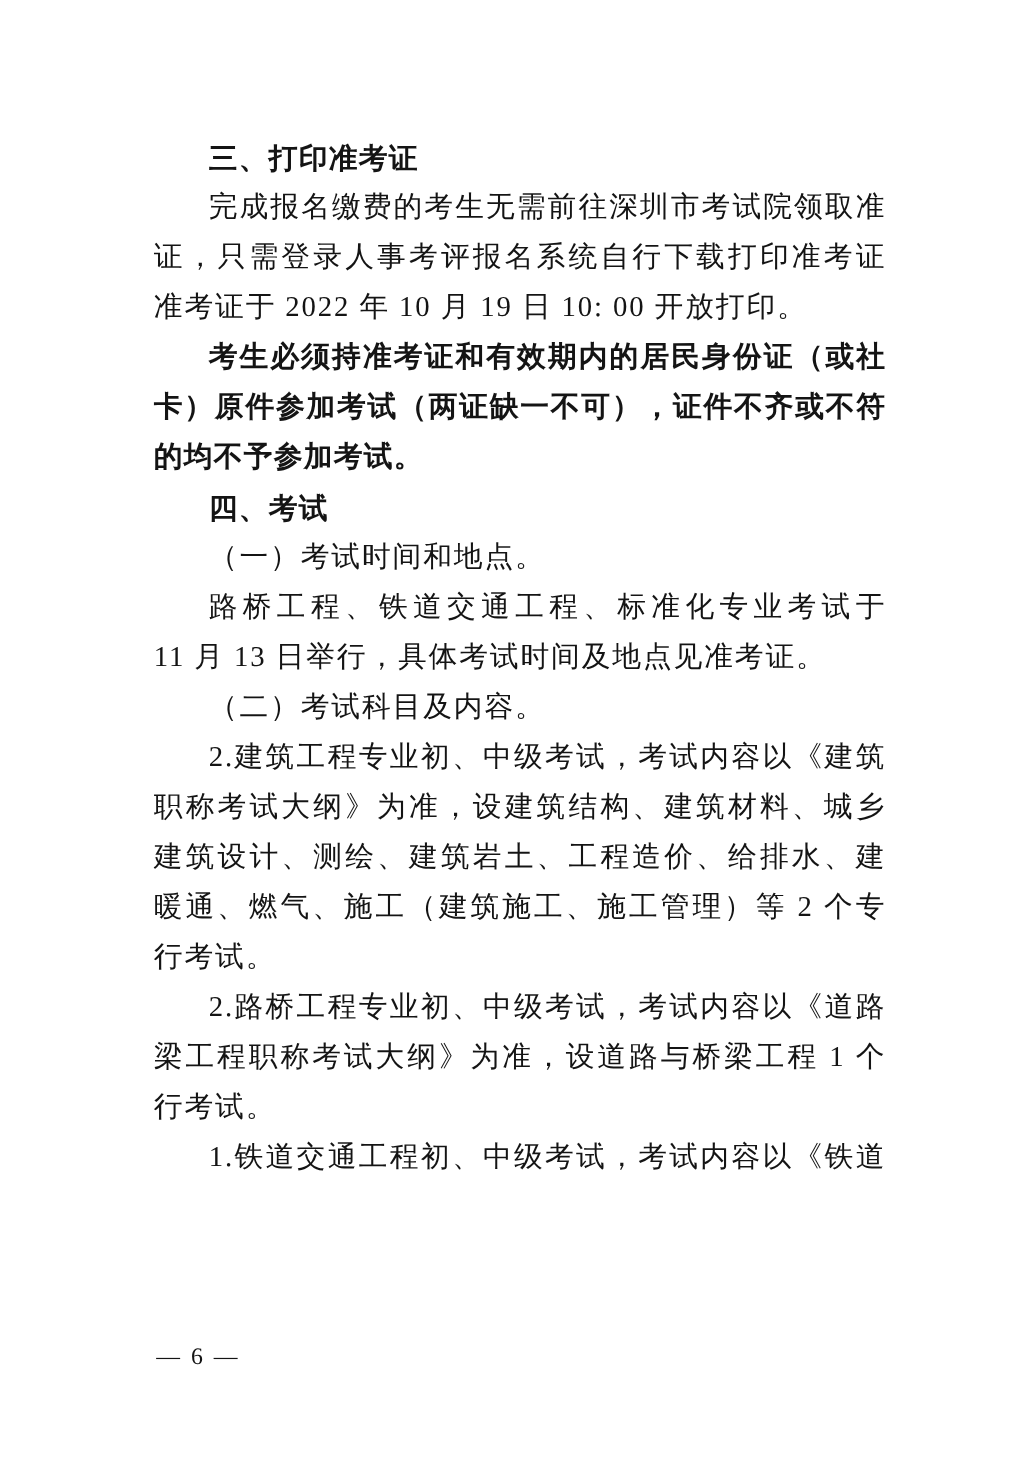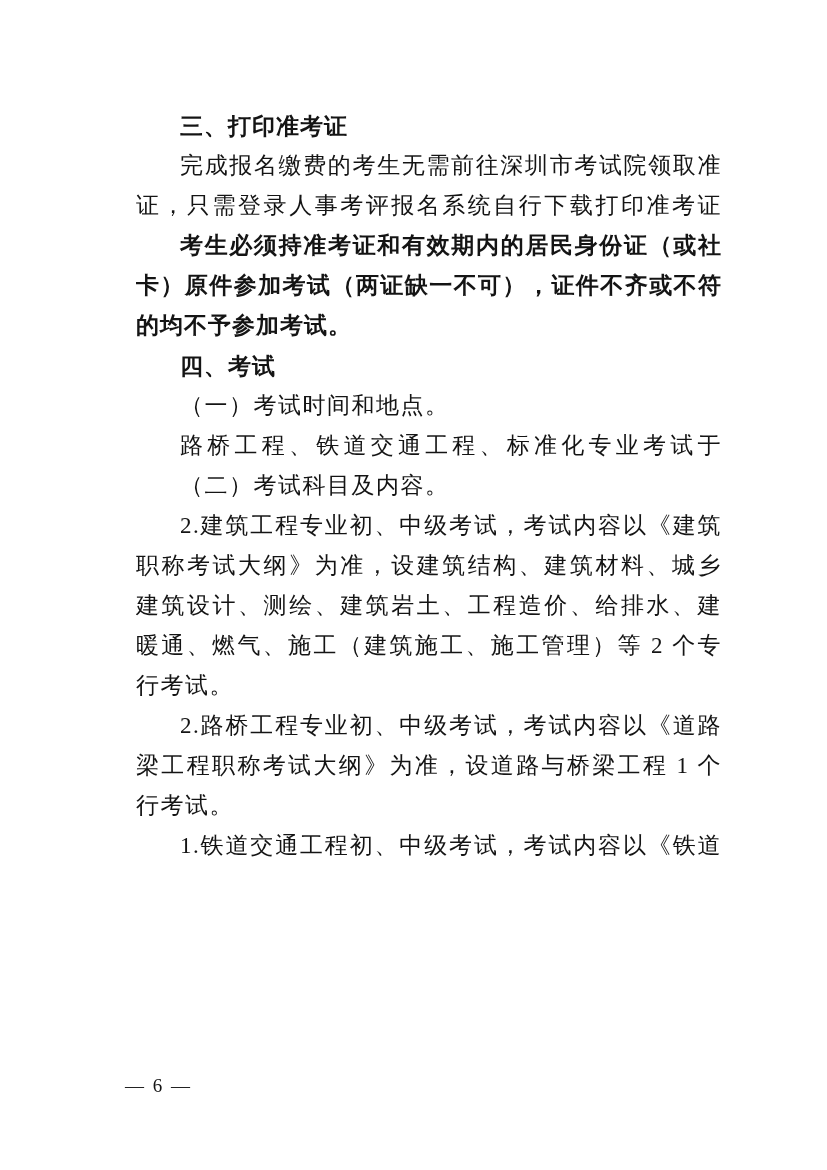--- a/index.html
+++ b/index.html
@@ -15,21 +15,21 @@
     font-family: "Liberation Serif", "DejaVu Serif", serif;
     color: #141414;
   }
   .page {
     position: absolute;
     inset: 0;
     background: #ffffff;
   }
   .content {
     position: absolute;
-    left: 136px;
+    left: 123px;
     top: 106px;
     width: 586px;
   }
   .line {
     height: 40px;
     line-height: 40px;
     font-size: 23px;
     letter-spacing: 1.5px;
     white-space: nowrap;
     overflow: visible;
@@ -70,36 +70,38 @@
 <body>
 
 <div class="page">
   <div class="content">
       <div class="block heading">
         <div class="line first">三、打印准考证</div>
       </div>
       <div class="block paragraph">
         <div class="line first just">完成报名缴费的考生无需前往深圳市考试院领取准考</div>
         <div class="line just">证，只需登录人事考评报名系统自行下载打印准考证即可，</div>
+        <div class="line">准考证于 2022 年 10 月 19 日 10: 00 开放打印。</div>
       </div>
       <div class="block paragraph bold">
         <div class="line first just">考生必须持准考证和有效期内的居民身份证（或社会保障</div>
         <div class="line just">卡）原件参加考试（两证缺一不可），证件不齐或不符合要求</div>
         <div class="line">的均不予参加考试。</div>
       </div>
       <div class="block heading">
         <div class="line first">四、考试</div>
       </div>
       <div class="block paragraph">
         <div class="line first">（一）考试时间和地点。</div>
       </div>
       <div class="block paragraph">
       </div>
       <div class="block paragraph">
         <div class="line first just">路桥工程、铁道交通工程、标准化专业考试于 2022 年</div>
+        <div class="line">11 月 13 日举行，具体考试时间及地点见准考证。</div>
       </div>
       <div class="block paragraph">
         <div class="line first">（二）考试科目及内容。</div>
       </div>
       <div class="block paragraph">
         <div class="line first just">2.建筑工程专业初、中级考试，考试内容以《建筑工程</div>
         <div class="line just">职称考试大纲》为准，设建筑结构、建筑材料、城乡规划、</div>
         <div class="line just">建筑设计、测绘、建筑岩土、工程造价、给排水、建筑电气、</div>
         <div class="line just">暖通、燃气、施工（建筑施工、施工管理）等 2 个专业进</div>
         <div class="line">行考试。</div>

